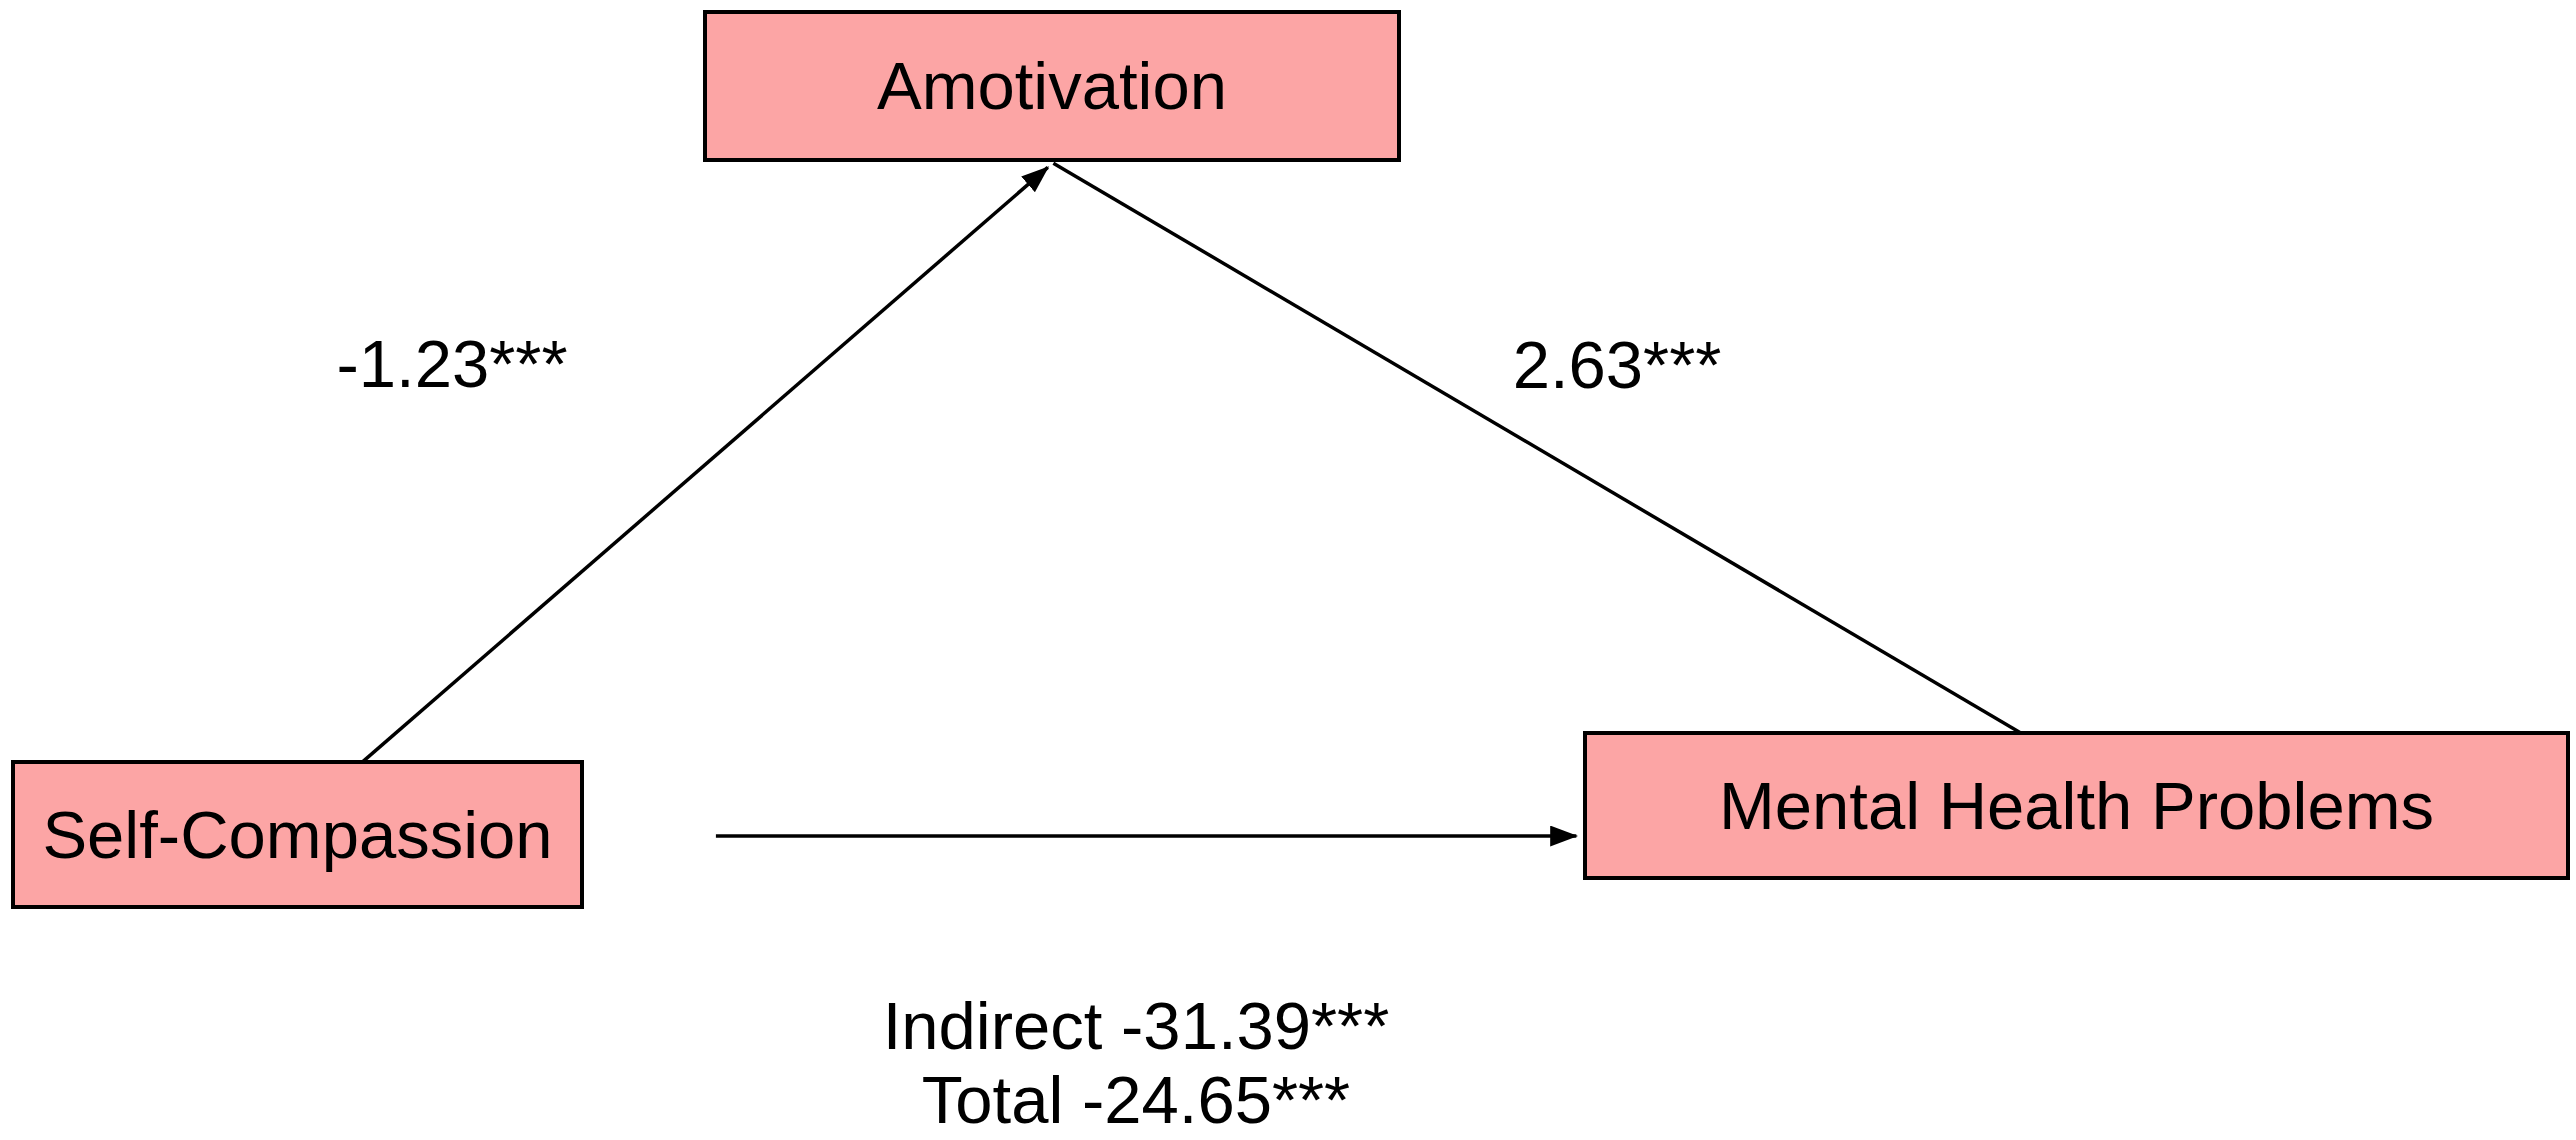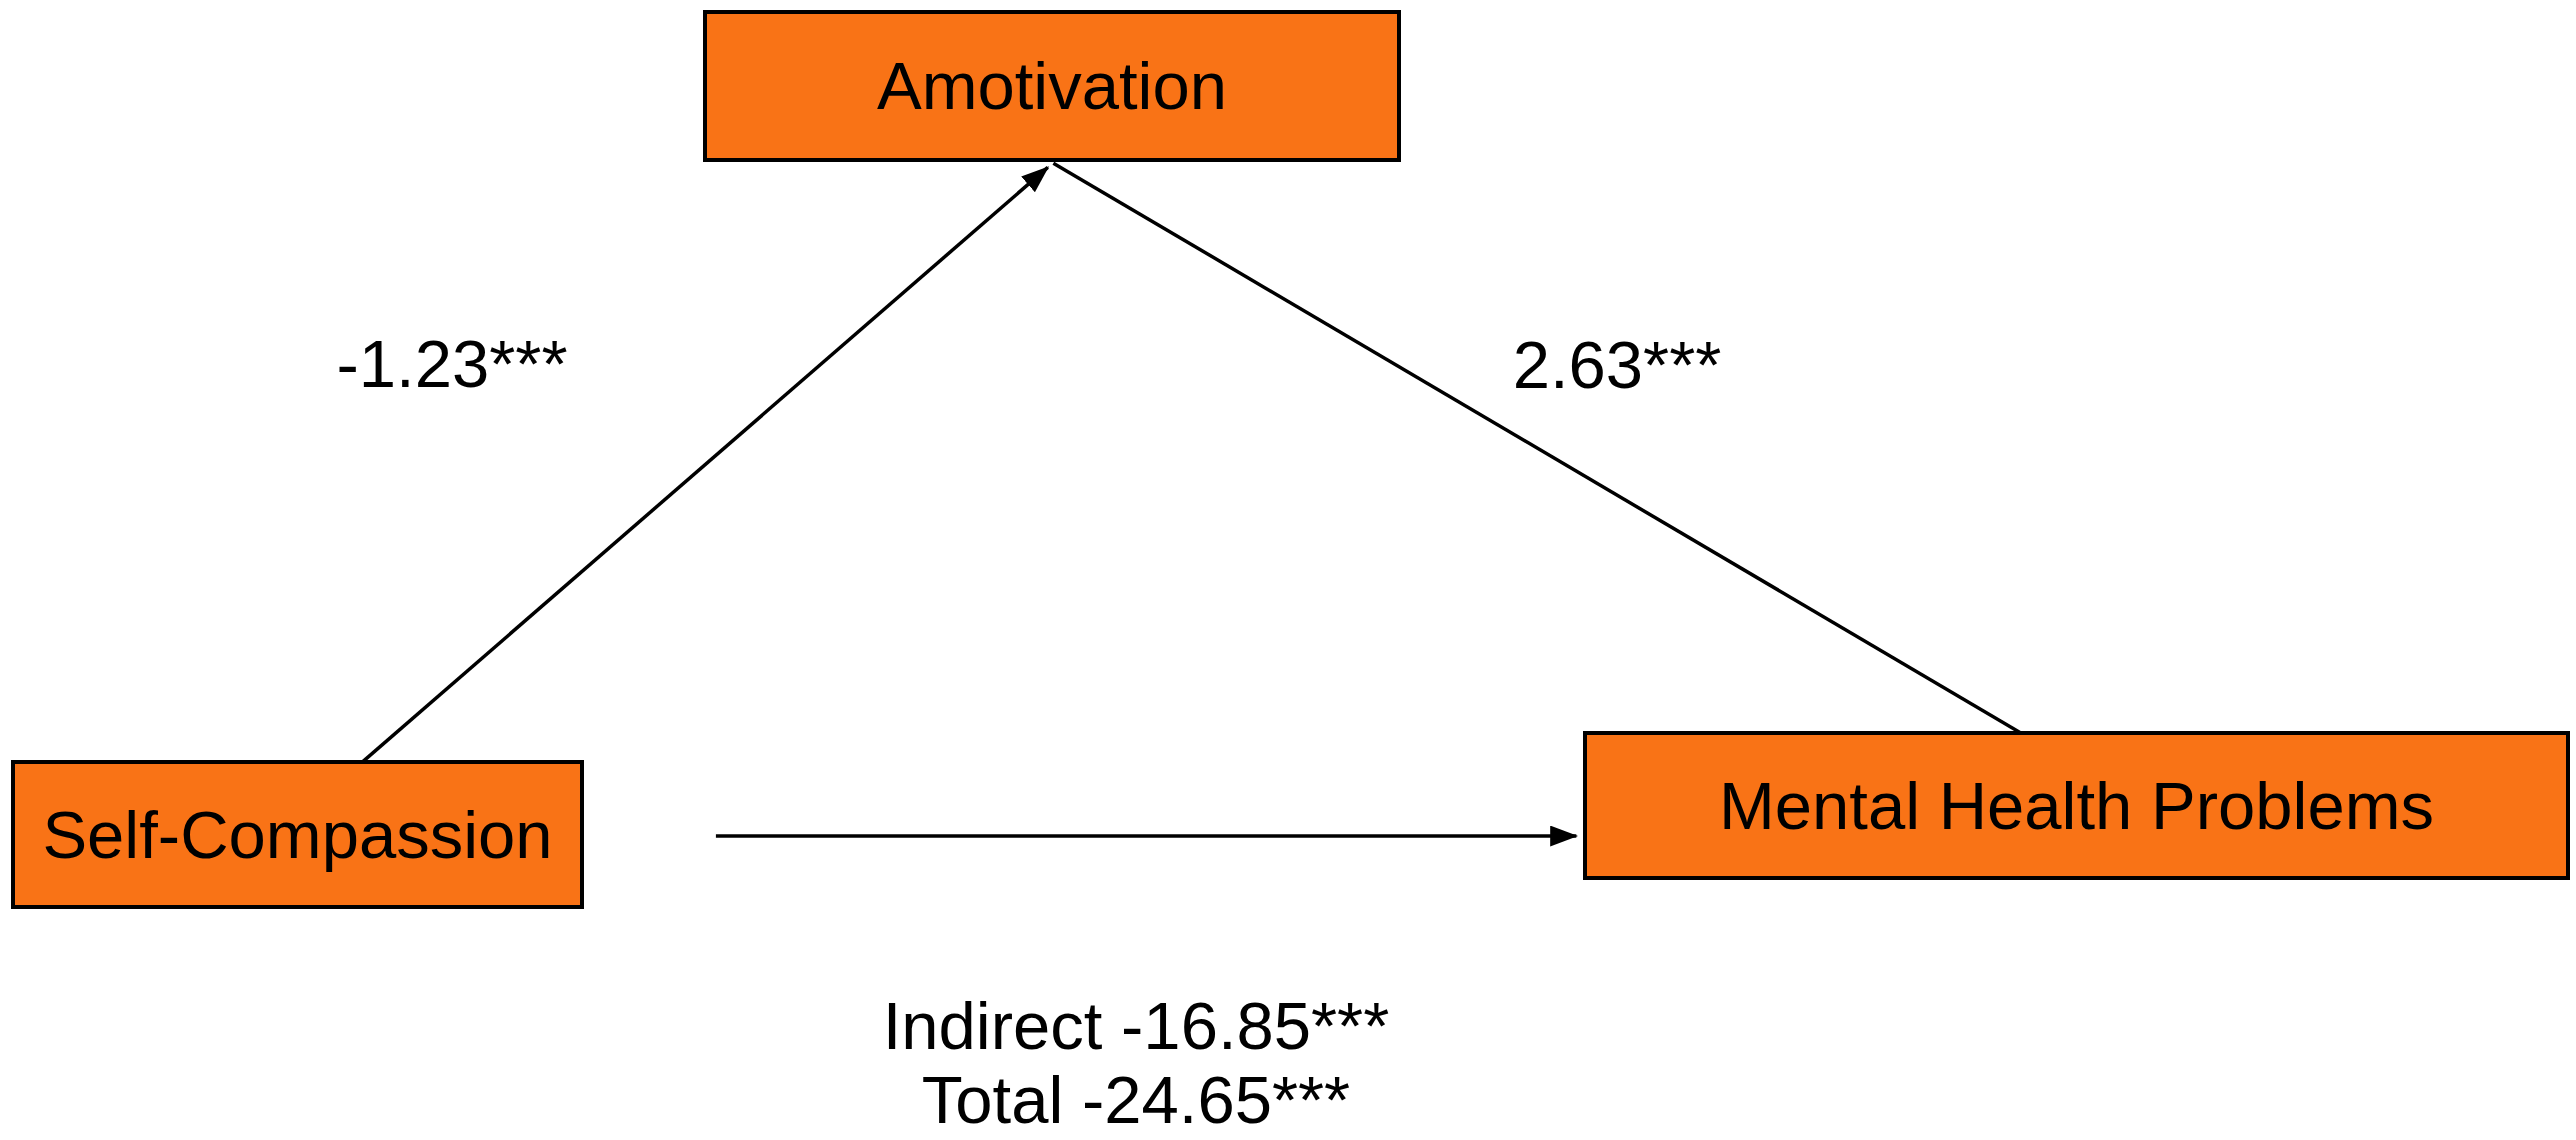--- a/index.html
+++ b/index.html
@@ -20,21 +20,21 @@
     position: absolute;
     left: 0;
     top: 0;
     width: 2576px;
     height: 1140px;
   }
   .node {
     position: absolute;
     box-sizing: border-box;
     border: 4.2px solid #000000;
-    background: #f97316;
+    background: #fca5a5;
     display: flex;
     align-items: center;
     justify-content: center;
     font-size: 67px;
     line-height: 1;
     white-space: nowrap;
   }
   .node-mediator {
     left: 703px;
     top: 9.8px;
@@ -108,18 +108,18 @@
 
   <div class="node node-outcome">
     <span>Mental Health Problems</span>
   </div>
 
   <div class="path-label path-label-a">-1.23***</div>
 
   <div class="path-label path-label-b">2.63***</div>
 
   <div class="effects-block">
-    <div>Indirect -16.85***</div>
+    <div>Indirect -31.39***</div>
     <div>Total -24.65***</div>
   </div>
 
 </div>
 
 
 </body></html>

